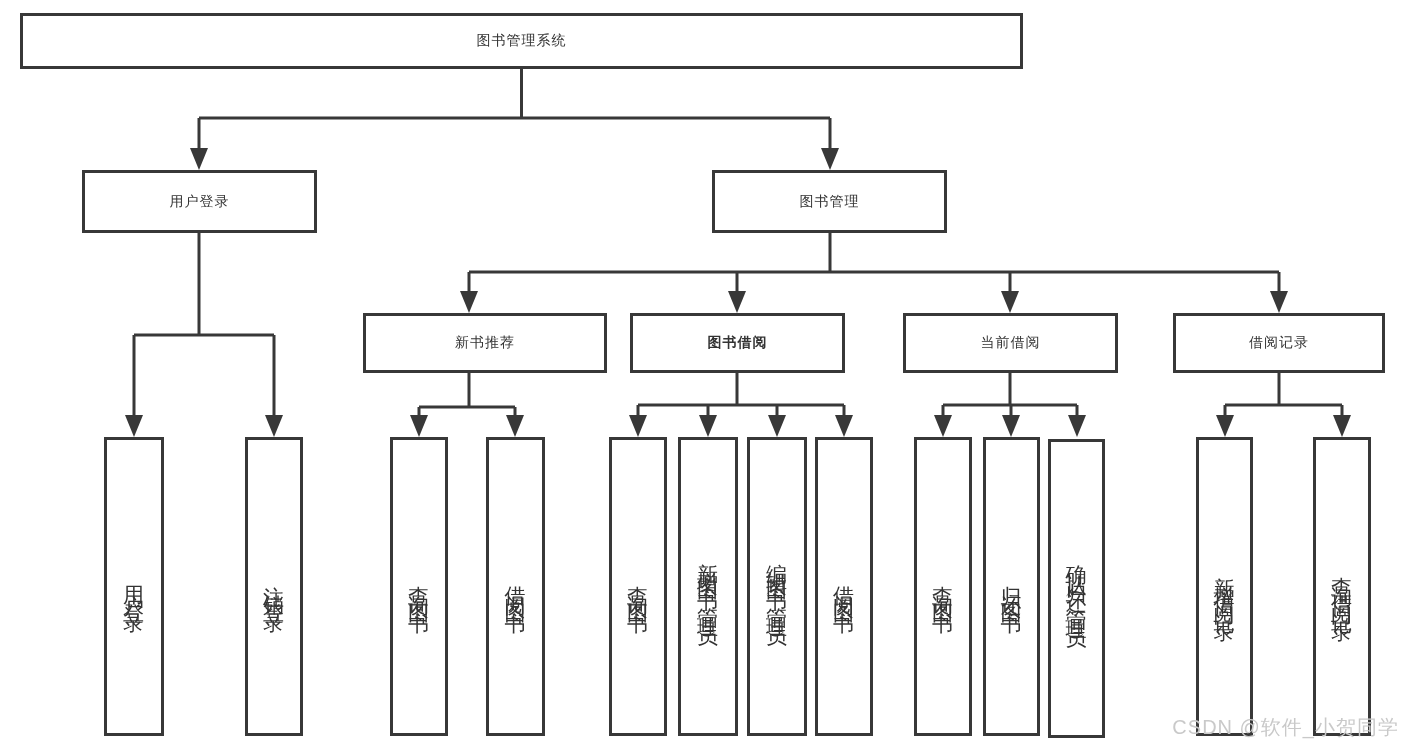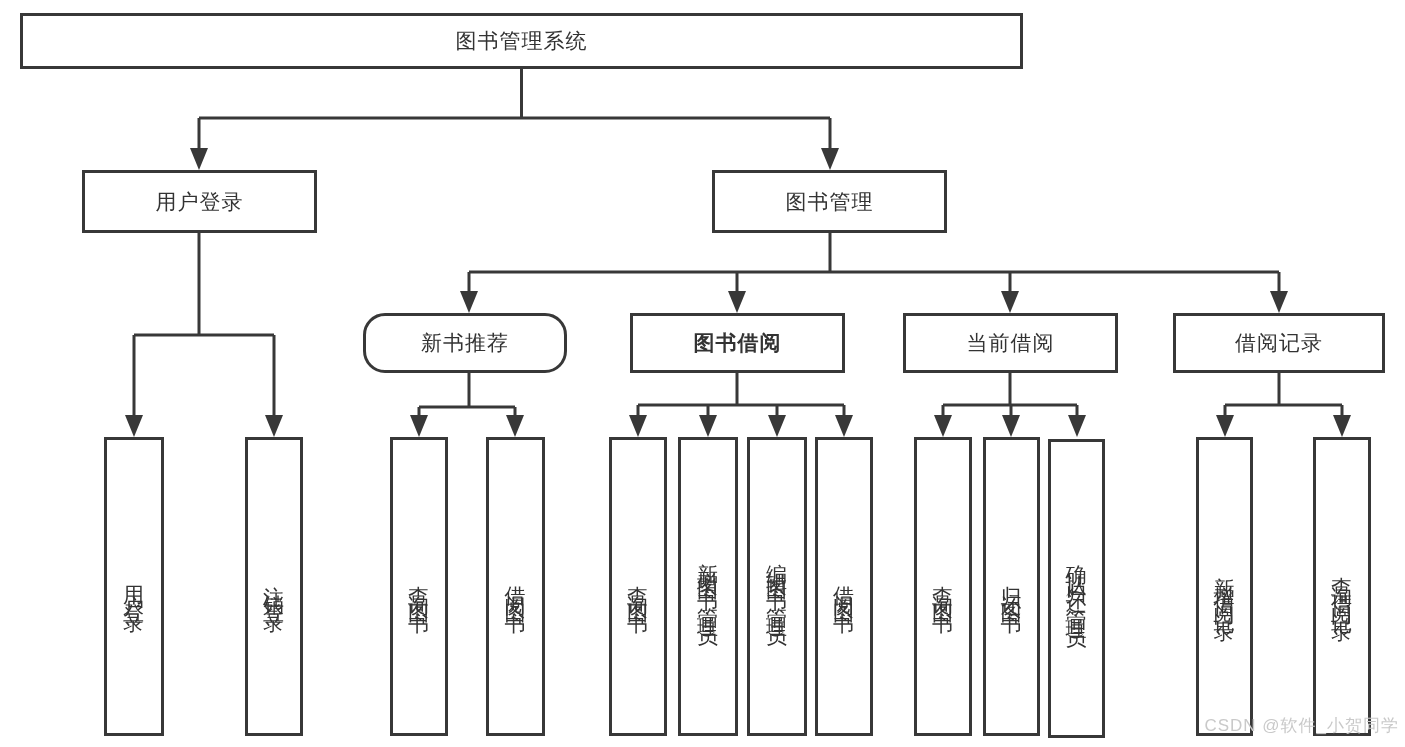--- a/index.html
+++ b/index.html
@@ -22,40 +22,40 @@
     box-sizing: border-box;
     background: #ffffff;
     border: 3px solid #383838;
     color: #333333;
     display: flex;
     align-items: center;
     justify-content: center;
     z-index: 1;
   }
   .hbox {
-    font-size: 21px;
+    font-size: 14px;
     letter-spacing: 1px;
     white-space: nowrap;
   }
   .vbox { }
   .vtext {
     writing-mode: vertical-rl;
     text-orientation: mixed;
     font-size: 21px;
     line-height: 1.1;
     letter-spacing: 9px;
     white-space: nowrap;
     color: #333333;
   }
   .watermark {
     position: absolute;
     right: 6px;
     top: 714px;
     z-index: 2;
-    font-size: 17px;
+    font-size: 20px;
     color: #c9c9c9;
     letter-spacing: 1px;
     white-space: nowrap;
     text-align: right;
   }
   svg path { stroke: #383838; stroke-width: 3; fill: none; }
   svg polygon { fill: #383838; stroke: none; }
 </style>
 </head>
 <body>
@@ -116,21 +116,21 @@
     <span>图书管理系统</span>
   </div>
 
   <div class="node hbox" style="left:82px; top:170px; width:235px; height:63px;">
     <span>用户登录</span>
   </div>
   <div class="node hbox" style="left:712px; top:170px; width:235px; height:63px;text-align:right;">
     <span>图书管理</span>
   </div>
 
-  <div class="node hbox" style="left:363px; top:313px; width:204px; height:60px;border-radius:22px;">
+  <div class="node hbox" style="left:363px; top:313px; width:244px; height:60px;">
     <span>新书推荐</span>
   </div>
   <div class="node hbox" style="left:630px; top:313px; width:215px; height:60px;font-weight:bold;">
     <span>图书借阅</span>
   </div>
   <div class="node hbox" style="left:903px; top:313px; width:215px; height:60px;">
     <span>当前借阅</span>
   </div>
   <div class="node hbox" style="left:1173px; top:313px; width:212px; height:60px;">
     <span>借阅记录</span>

